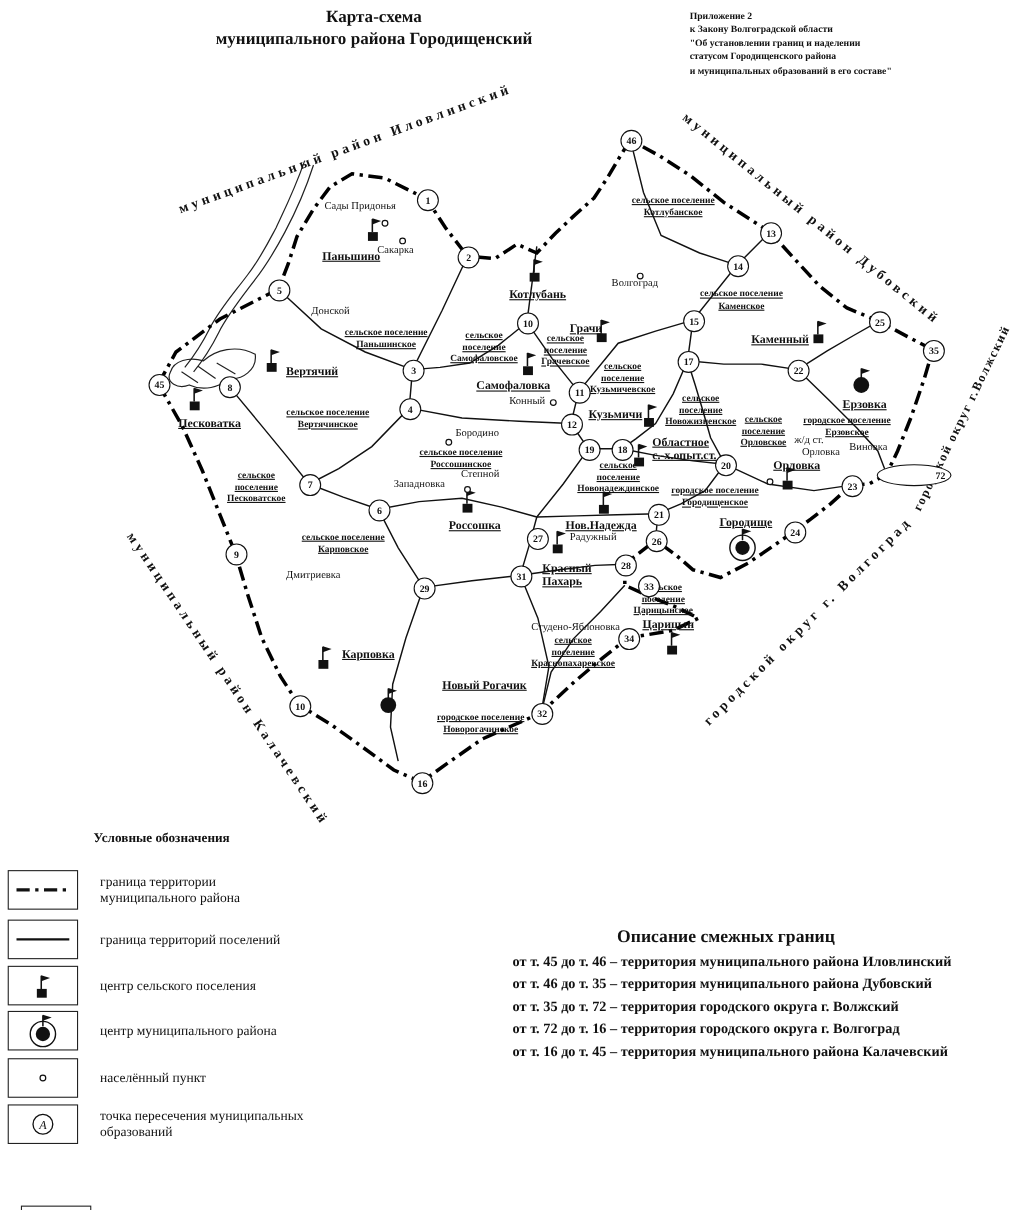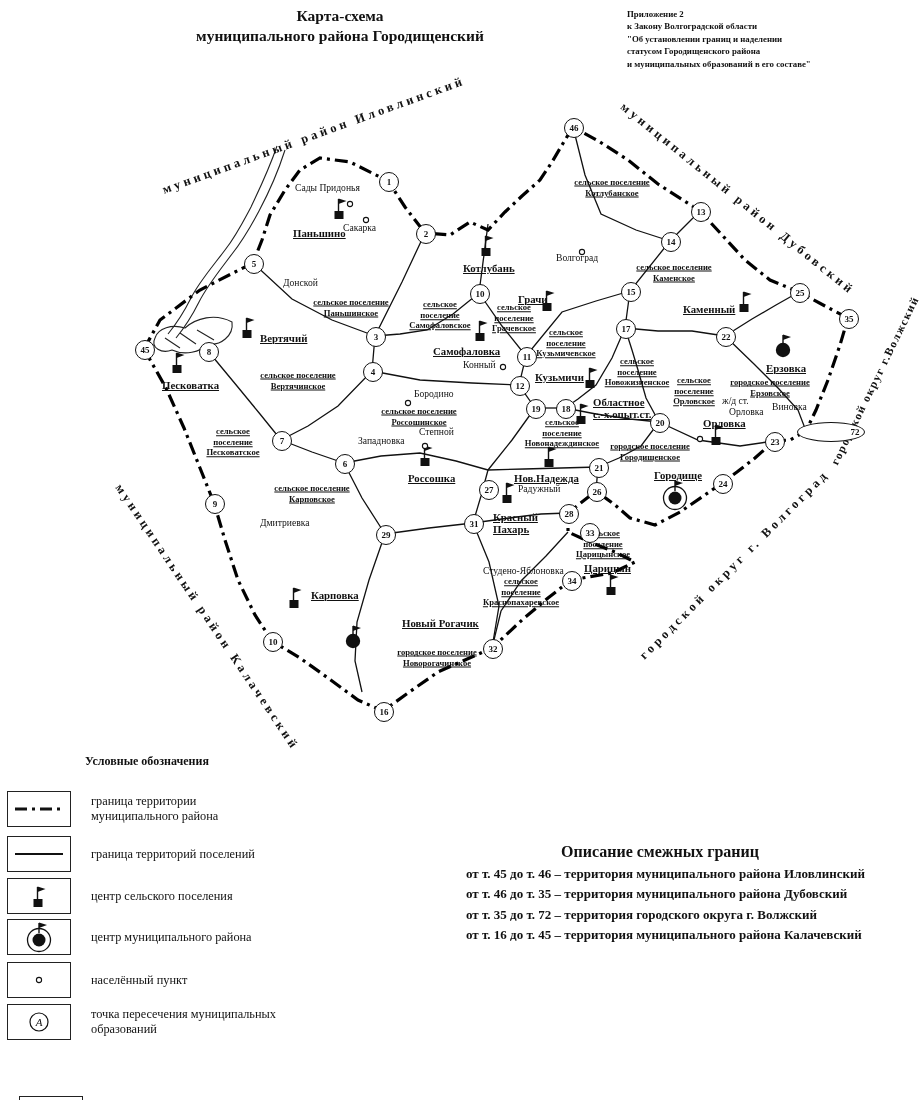--- a/index.html
+++ b/index.html
@@ -408,16 +408,17 @@
         </div>
         <div class="lg-label">центр городского поселения</div>
       </div>
     </div>
 
   <div class="desc-title">Описание смежных границ</div>
   <div class="desc-lines">
       <div class="d-line">от т. 45 до т. 46 – территория муниципального района Иловлинский</div>
       <div class="d-line">от т. 46 до т. 35 – территория муниципального района Дубовский</div>
       <div class="d-line">от т. 35 до т. 72 – территория городского округа г. Волжский</div>
+      <div class="d-line">от т. 72 до т. 16 – территория городского округа г. Волгоград</div>
       <div class="d-line">от т. 16 до т. 45 – территория муниципального района Калачевский</div>
     </div>
 
 </div>
 
 </body></html>

